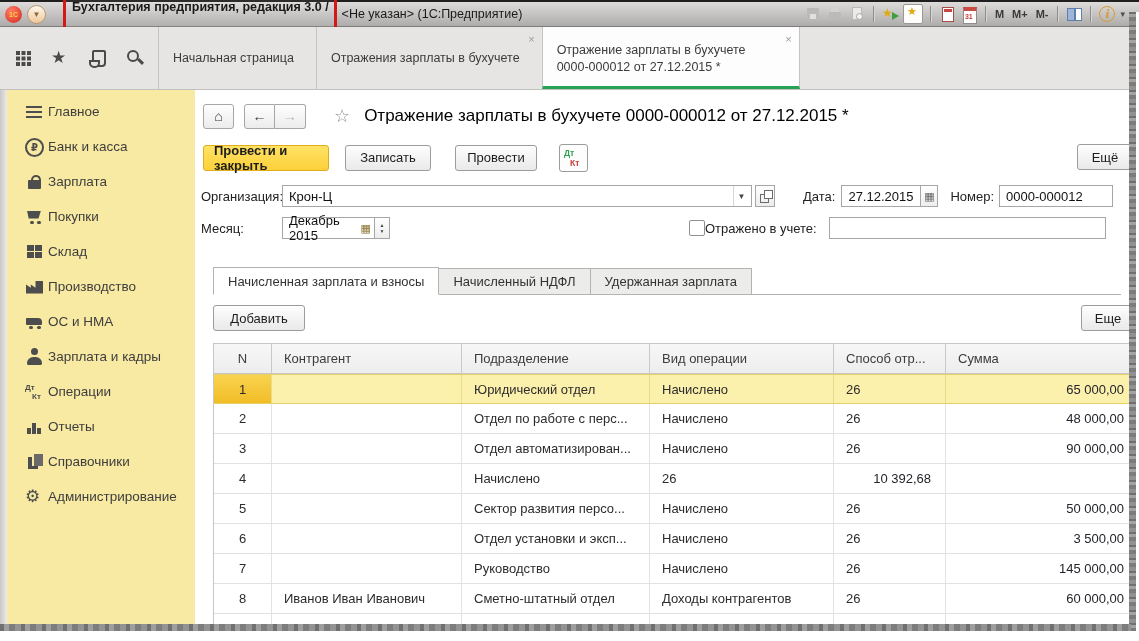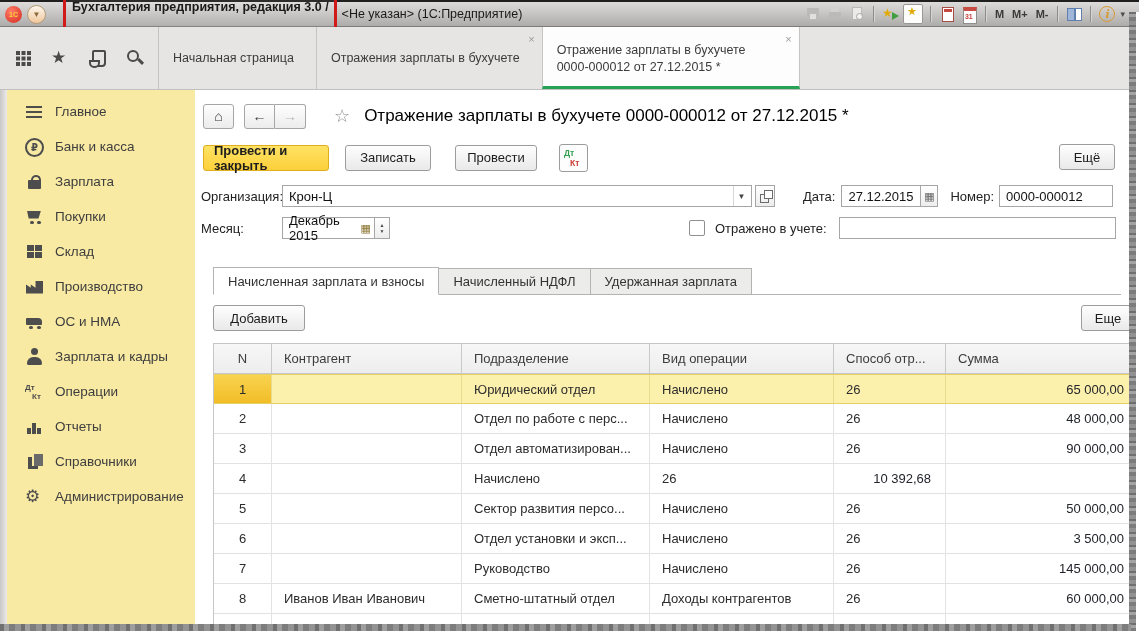--- a/index.html
+++ b/index.html
@@ -65,21 +65,21 @@
   .tabs{display:flex;align-items:stretch;}
   .tab{position:relative;border-left:1px solid #c6c4c2;padding:0 22px 0 14px;display:flex;align-items:center;
     font-size:12.5px;color:#3b3b3b;max-width:260px;white-space:nowrap;box-sizing:border-box;cursor:default;}
   .tab:last-child{border-right:1px solid #c6c4c2;}
   .tab .close{display:none;position:absolute;top:7px;right:7px;font-size:11px;color:#9b9b9b;line-height:10px;}
   .tab.closable .close{display:block;}
   .tab.active{background:#fdfdfd;border-bottom:3px solid #27a355;white-space:normal;width:258px;line-height:17px;padding-top:4px;}
   
   .left-strip{position:absolute;left:0;top:90px;width:7px;bottom:0;background:linear-gradient(90deg,#c9c7c5,#ecebe9);}
   .sidebar{position:absolute;left:7px;top:90px;width:188px;bottom:0;background:#f8e9a3;padding-top:4px;box-sizing:border-box;}
-  .side-item{height:35px;display:flex;align-items:center;gap:11px;padding-left:17px;font-size:13.5px;color:#3e3e3e;cursor:default;}
+  .side-item{height:35px;display:flex;align-items:center;gap:4px;padding-left:17px;font-size:13.5px;color:#3e3e3e;cursor:default;}
   .side-item .icn{color:#4d4d4d;}
   .icn-menu-icon::before{content:"";position:absolute;left:2px;top:4px;width:16px;height:2.6px;background:#4d4d4d;box-shadow:0 5px 0 #4d4d4d,0 10px 0 #4d4d4d;}
   .icn-trend-icon::before{content:"↗";font-weight:bold;font-size:16px;line-height:20px;position:absolute;left:2px;}
   .icn-ruble-icon::before{content:"₽";position:absolute;left:1px;top:1px;width:15px;height:15px;border:2px solid #4d4d4d;border-radius:50%;
     font-size:10px;font-weight:bold;display:flex;align-items:center;justify-content:center;}
   .icn-bag-icon::before{content:"";position:absolute;left:4px;top:8px;width:13px;height:9px;background:#4d4d4d;border-radius:1px;}
   .icn-bag-icon::after{content:"";position:absolute;left:7px;top:3px;width:6px;height:7px;border:2px solid #4d4d4d;border-bottom:none;border-radius:5px 5px 0 0;}
   .icn-cart-icon::before{content:"";position:absolute;left:3px;top:4px;width:14px;height:8px;background:#4d4d4d;clip-path:polygon(0 0,100% 0,82% 100%,12% 100%);}
   .icn-cart-icon::after{content:"";position:absolute;left:6px;top:14px;width:3.5px;height:3.5px;border-radius:50%;background:#4d4d4d;box-shadow:7px 0 0 #4d4d4d;}
   .icn-warehouse-icon::before{content:"";position:absolute;left:3px;top:3px;width:7px;height:6px;background:#4d4d4d;box-shadow:8px 0 0 #4d4d4d,0 7px 0 #4d4d4d,8px 7px 0 #4d4d4d;}
@@ -109,21 +109,21 @@
   .page-title{margin-left:14px;font-size:17px;color:#000;white-space:nowrap;}
   .cmd-row{position:relative;display:flex;align-items:center;margin:14px 0 0 8px;height:27px;}
   .btn{height:26px;border:1px solid #9c9c9c;border-radius:3px;background:linear-gradient(#fefefe,#e9e9e9);
     font-size:13px;color:#1d1d1d;display:flex;align-items:center;justify-content:center;box-sizing:border-box;padding:0 10px;}
   .btn-primary{width:126px;background:linear-gradient(#ffe264,#fcd03a);border:1px solid #dfae1e;font-weight:bold;}
   .btn-write{width:86px;margin-left:16px;}
   .btn-post{width:82px;margin-left:24px;}
   .dtkt-btn{width:27px;height:26px;margin-left:22px;border:1px solid #9c9c9c;border-radius:3px;background:#fdfdfd;position:relative;}
   .dtkt-btn::before{content:"Дт";position:absolute;left:4px;top:3px;font:bold 8.5px "Liberation Sans",sans-serif;color:#2f9e4e;}
   .dtkt-btn::after{content:"Кт";position:absolute;left:10px;top:13px;font:bold 8.5px "Liberation Sans",sans-serif;color:#cc3b35;}
-  .btn-more-top{position:absolute;right:24px;top:0;width:56px;}
+  .btn-more-top{position:absolute;right:6px;top:0;width:56px;}
   .fields-row{display:flex;align-items:center;margin:14px 0 0 6px;height:22px;font-size:13px;color:#222;}
   .fields-row.second{margin-top:10px;}
   .flabel{white-space:nowrap;}
   .lbl-org{width:81px;}
   .inp{height:22px;border:1px solid #a6a6a6;background:#fff;box-sizing:border-box;
     font-size:13px;color:#111;display:flex;align-items:center;padding:0 6px;position:relative;}
   .inp-org{width:470px;padding-right:20px;}
   .dd-arrow{position:absolute;right:2px;top:0;bottom:0;width:15px;display:flex;align-items:center;justify-content:center;
     font-size:8px;color:#444;border-left:1px solid #d7d7d7;}
   .open-btn{width:20px;height:22px;margin-left:3px;border:1px solid #a6a6a6;background:linear-gradient(#fff,#ededed);position:relative;box-sizing:border-box;}
@@ -134,21 +134,21 @@
   .cal-btn{width:17px;height:22px;border:1px solid #a6a6a6;border-left:none;background:linear-gradient(#fff,#ededed);
     display:flex;align-items:center;justify-content:center;font-size:11px;color:#666;box-sizing:border-box;}
   .lbl-num{margin-left:12px;}
   .inp-num{width:114px;margin-left:5px;}
   .lbl-month{width:81px;}
   .inp-month{width:93px;padding-right:18px;}
   .month-cal{position:absolute;right:3px;font-size:11px;color:#8a7430;}
   .spin{width:15px;height:22px;border:1px solid #a6a6a6;border-left:none;background:linear-gradient(#fff,#ededed);
     display:flex;flex-direction:column;align-items:center;justify-content:center;font-size:5px;color:#444;line-height:6px;box-sizing:border-box;}
   .chk{width:14px;height:14px;border:1px solid #8f8f8f;border-radius:2px;background:#fff;margin-left:299px;flex:none;}
-  .lbl-refl{margin-left:10px;}
+  .lbl-refl{}
   .inp-refl{width:277px;margin-left:12px;}
   
   .doc-tabs{display:flex;align-items:flex-end;margin:28px 0 0 18px;border-bottom:1px solid #b5b3b1;width:908px;}
   .doc-tab{height:26px;padding:0 14px;display:flex;align-items:center;background:#ececea;border:1px solid #b5b3b1;border-bottom:none;
     margin-right:-1px;font-size:13px;color:#333;box-sizing:border-box;white-space:nowrap;}
   .doc-tab.active{height:28px;background:#fff;margin-bottom:-1px;border-bottom:1px solid #fff;z-index:2;}
   .add-row{position:relative;display:flex;align-items:center;margin:10px 0 0 18px;height:26px;}
   .btn-add{width:92px;}
   .btn-more-tbl{position:absolute;right:4px;top:0;width:54px;}
   

